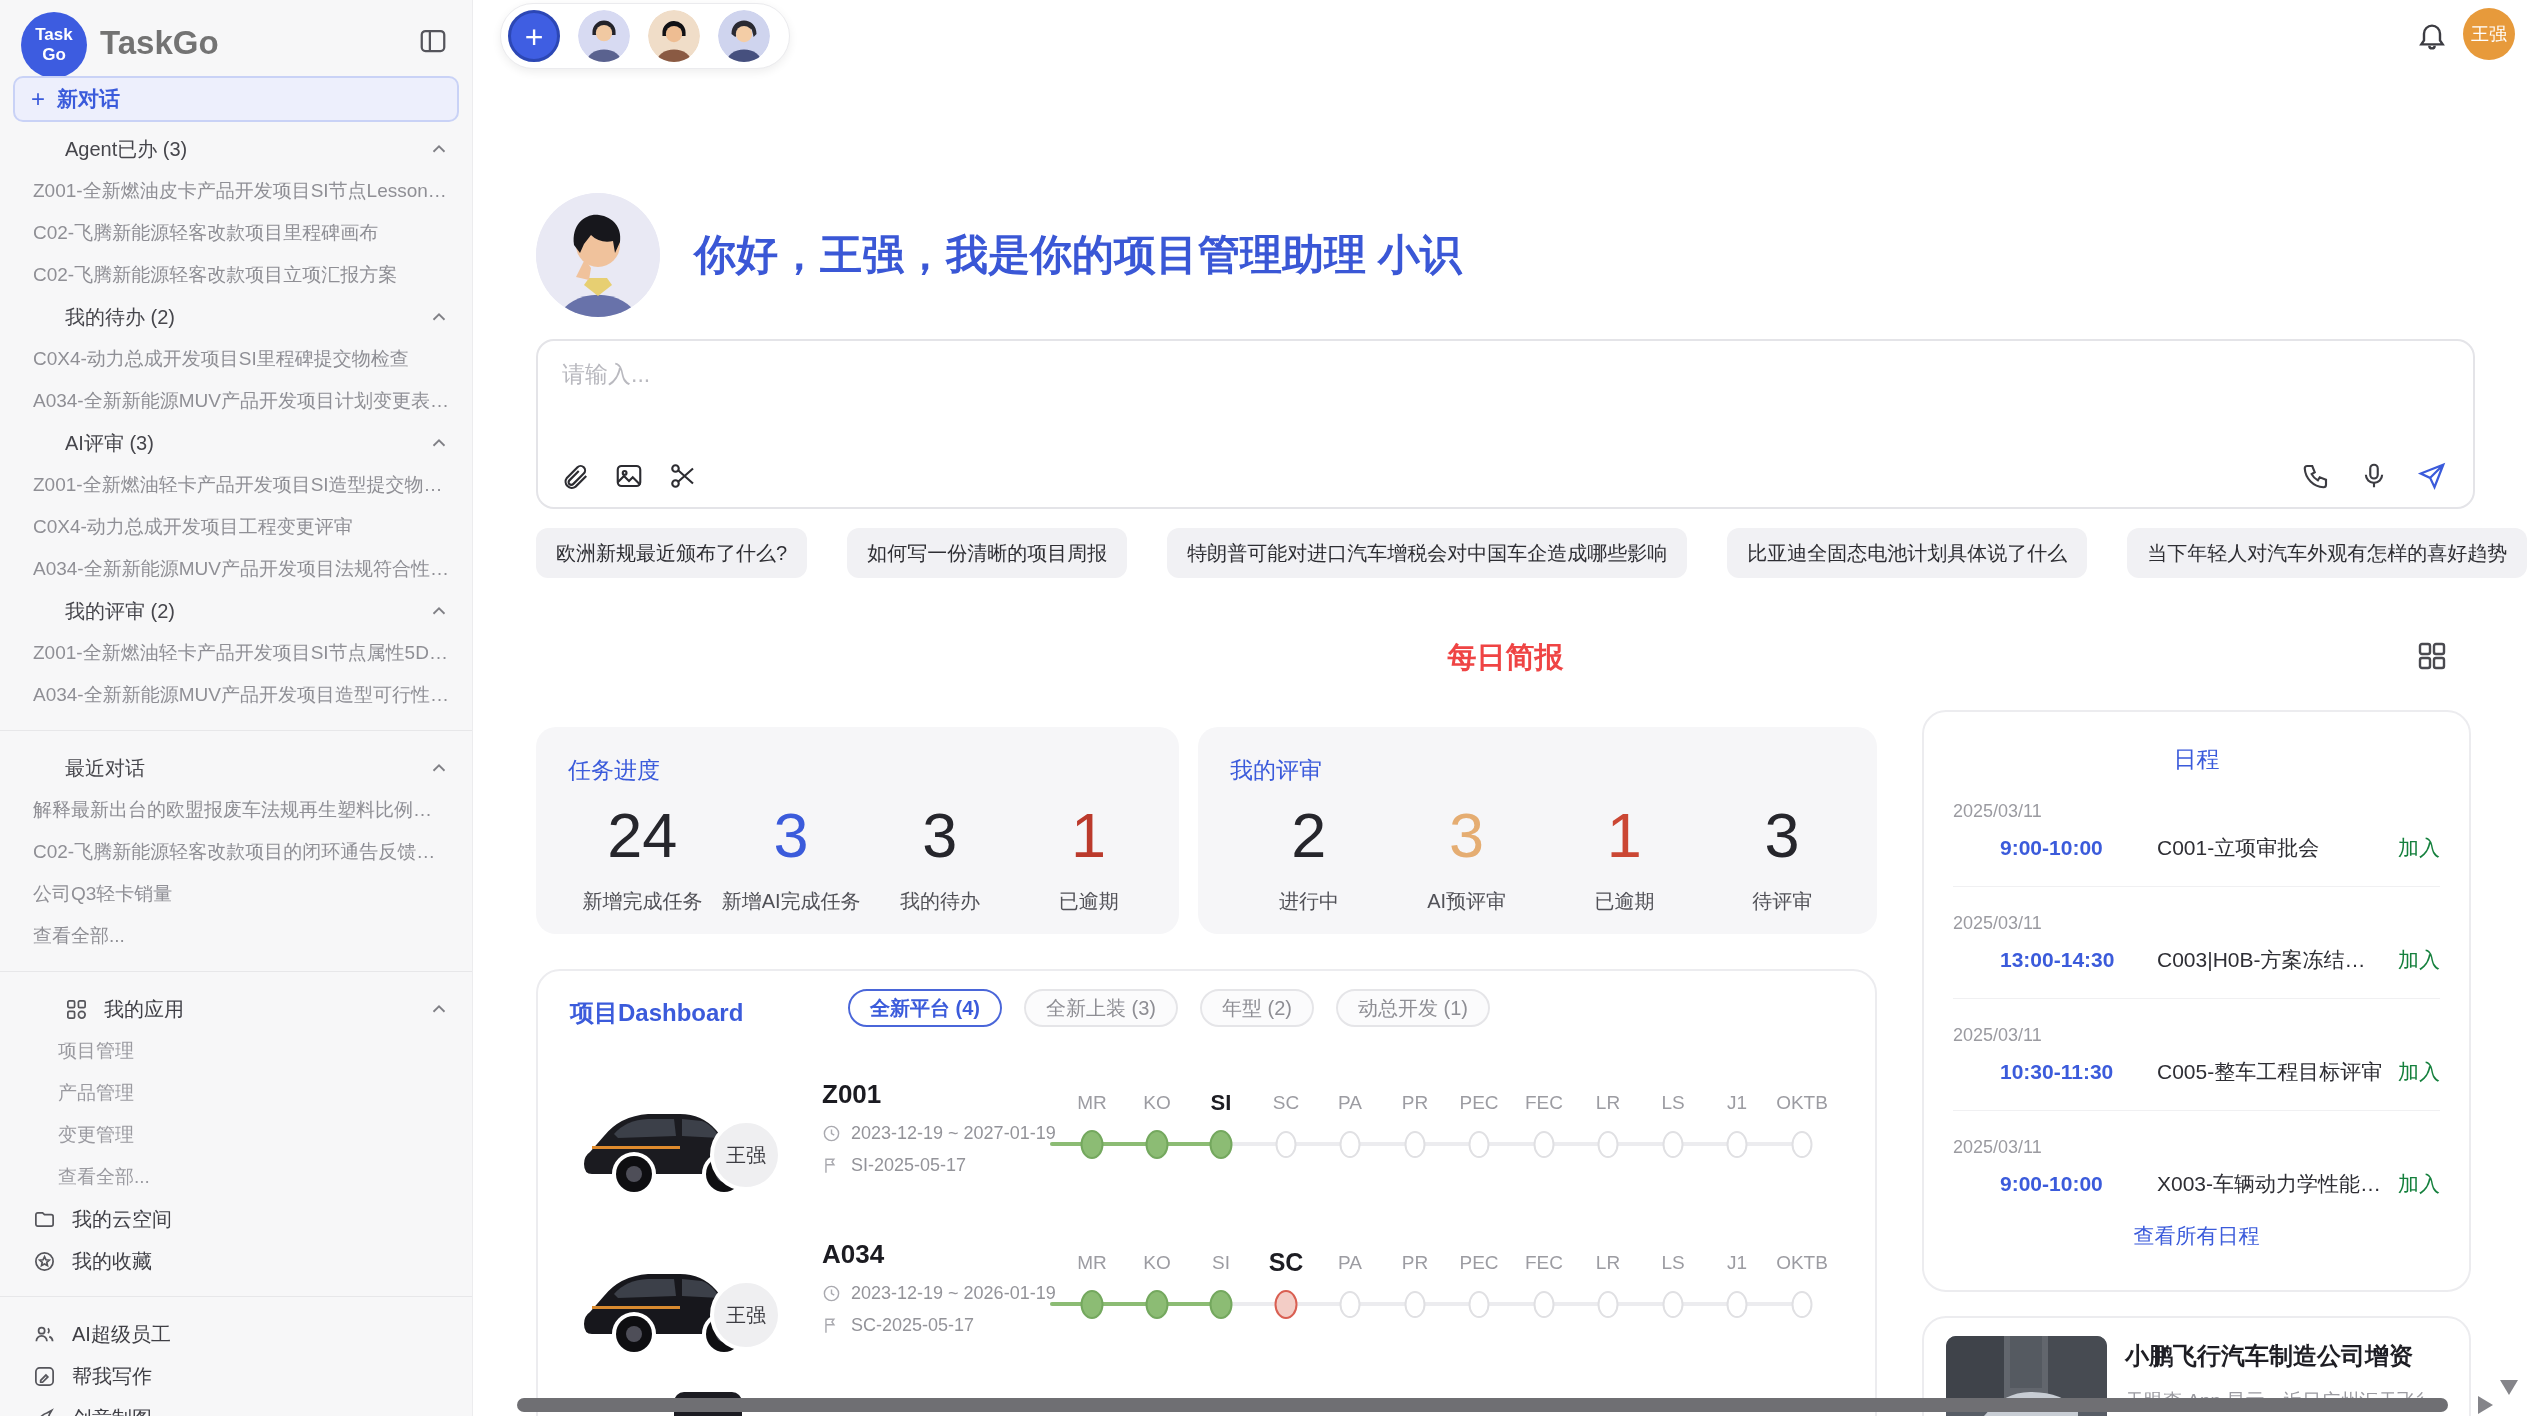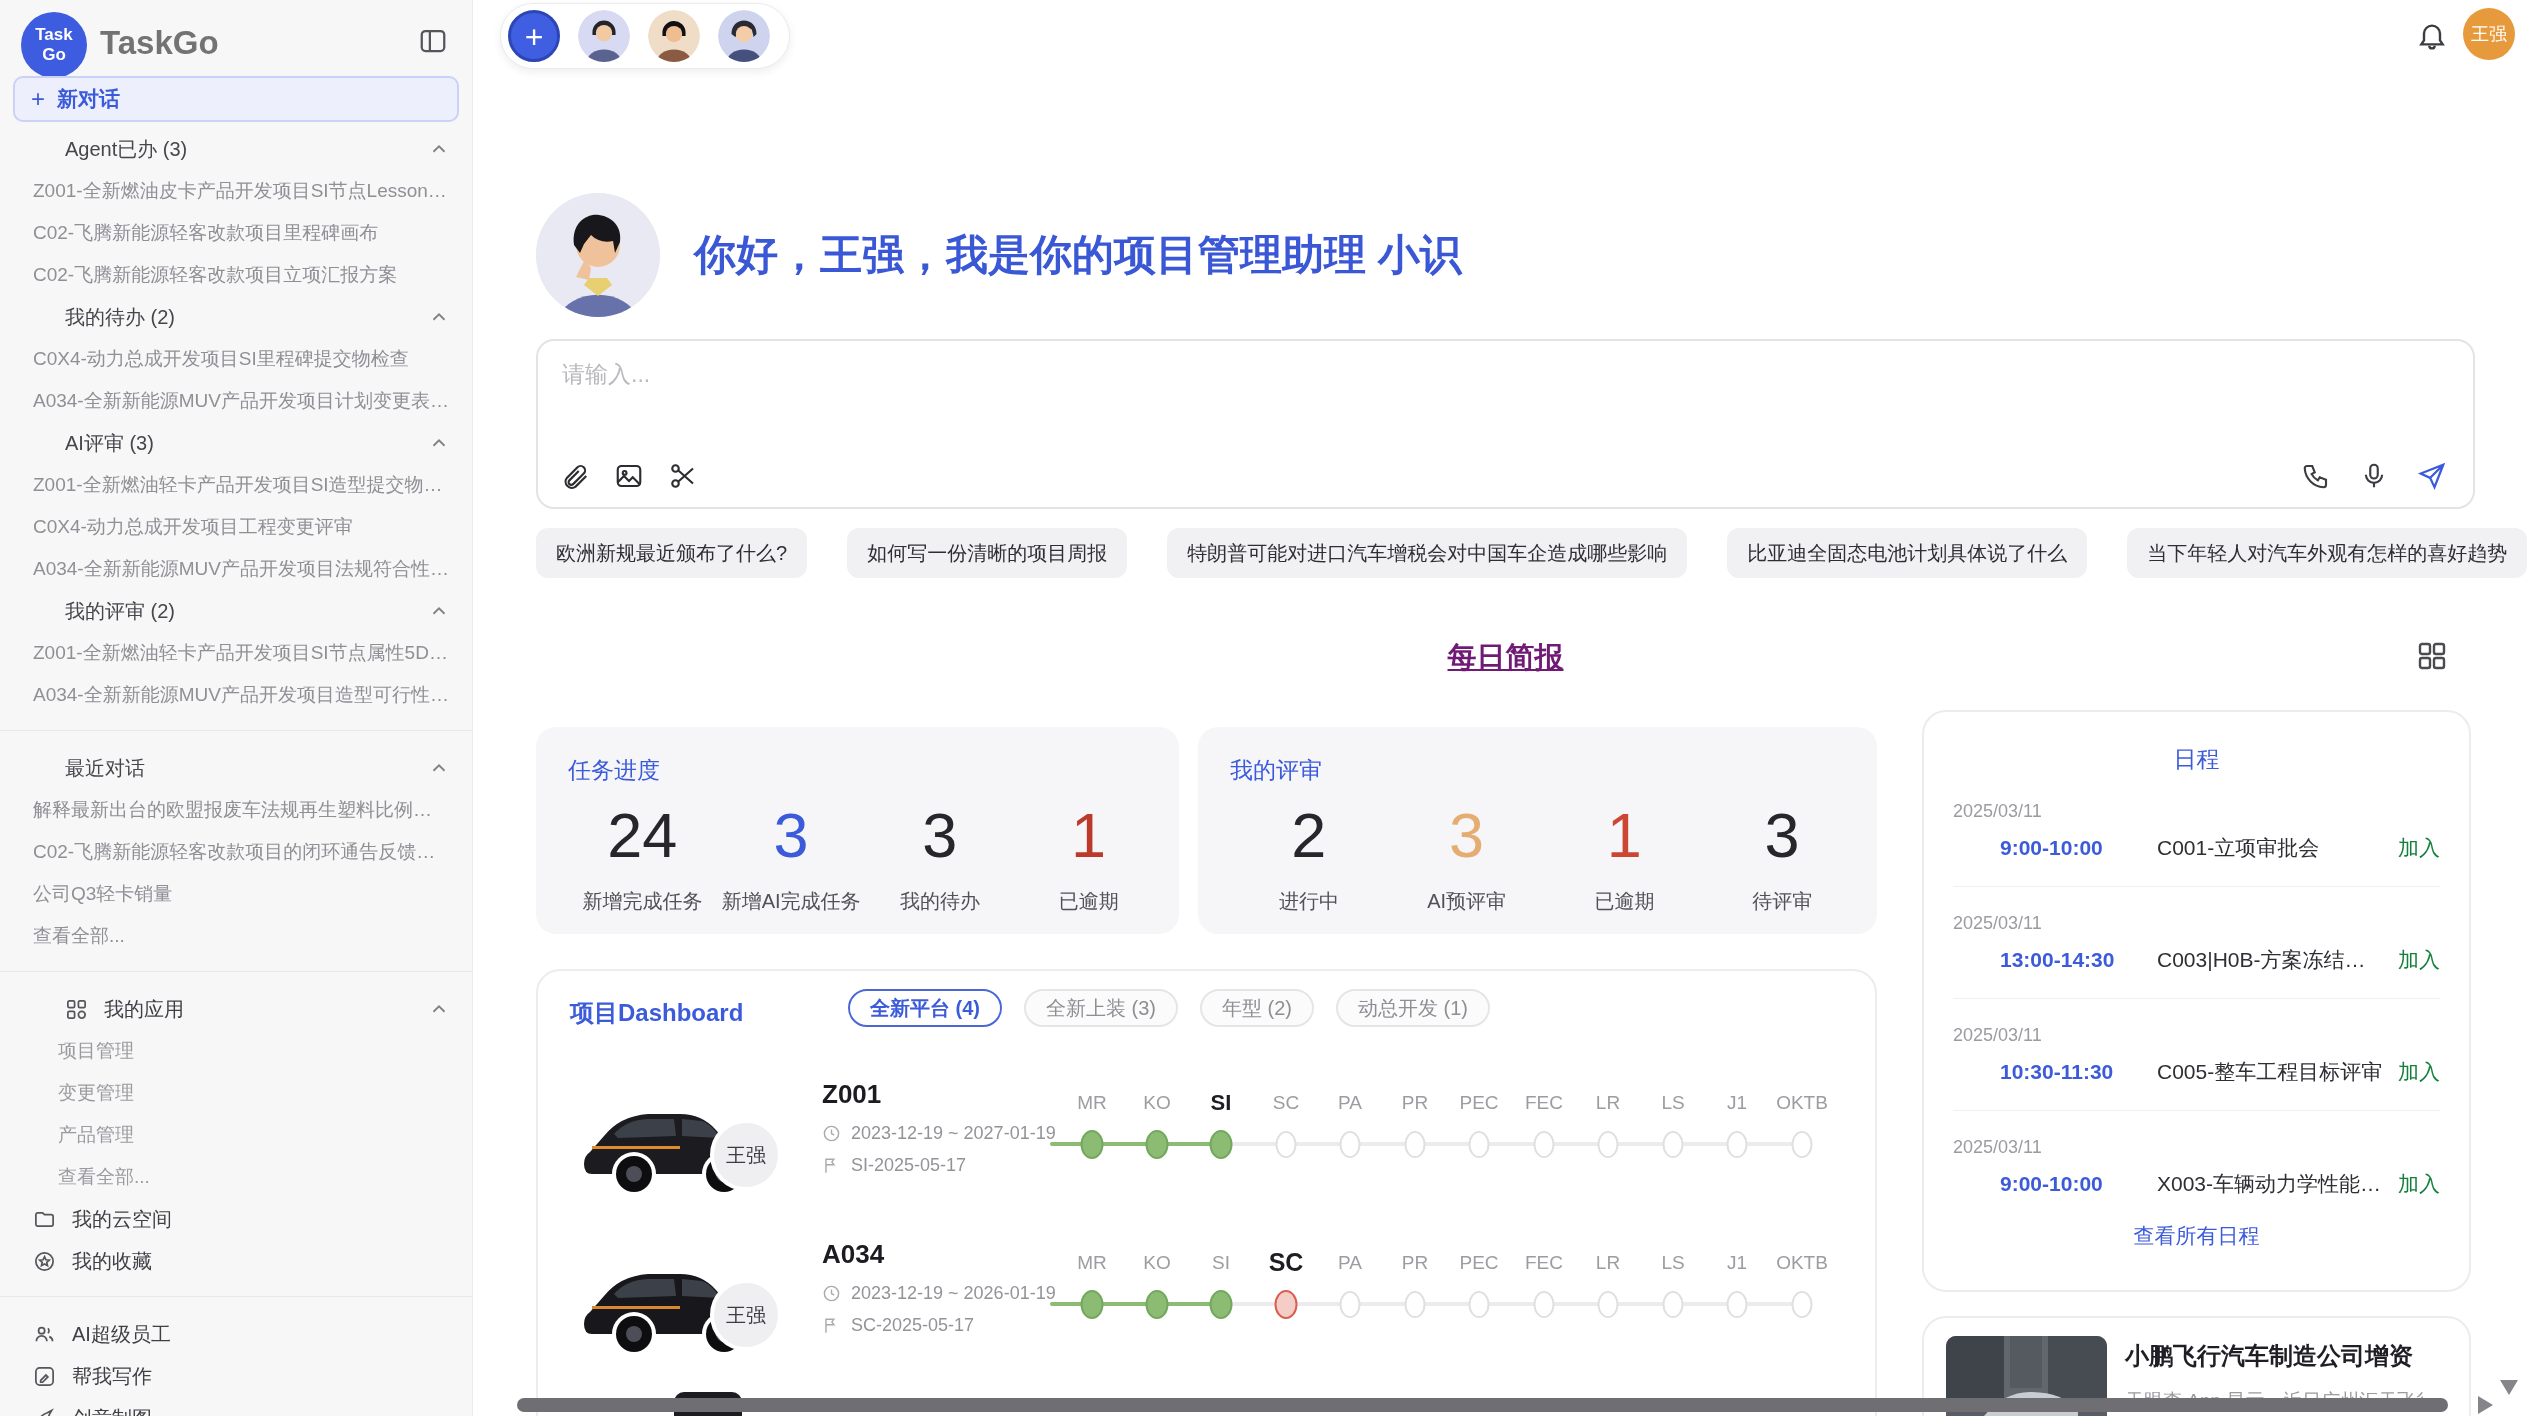--- a/index.html
+++ b/index.html
@@ -60,21 +60,21 @@
   .tool{width:30px;height:30px;cursor:pointer;}
   .send{color:#3b5bdb;}
 
   
   .chips{position:absolute;left:536px;top:528px;width:1939px;display:flex;gap:40px;}
   .chip{height:50px;background:#f1f1f4;border-radius:12px;display:flex;align-items:center;
         padding:0 20px;font-size:20px;color:#2e2e33;white-space:nowrap;cursor:pointer;}
 
   
   .brief-title{position:absolute;top:638px;left:536px;width:1939px;text-align:center;
-               font-size:29px;font-weight:bold;color:#701a75;text-decoration:underline;}
+               font-size:29px;font-weight:bold;color:#ef4444;}
   .brief-grid{position:absolute;left:2416px;top:640px;width:32px;height:32px;color:#4a4a50;cursor:pointer;}
   .stat-card{position:absolute;top:727px;height:207px;background:#f6f6f8;border-radius:20px;
              box-sizing:border-box;padding:28px 16px 0 32px;}
   .stat-title{font-size:23px;color:#3b5bdb;}
   .metrics{display:flex;margin-top:16px;}
   .metric{flex:1;text-align:center;}
   .metric .v{font-size:63px;font-weight:500;line-height:66px;}
   .metric .l{margin-top:20px;font-size:20px;color:#515157;}
   .c-dark{color:#26262c}.c-blue{color:#3b5bdb}.c-red{color:#bb3a2c}.c-orange{color:#e5ad72}.c-red2{color:#cb4734}
 
@@ -260,24 +260,24 @@
         <span class="chev">
             <svg viewBox="0 0 24 24" fill="none" stroke="currentColor" stroke-width="2">
               <polyline points="6 15 12 9 18 15"></polyline>
             </svg>
           </span>
       </div>
       <div class="srow sitem subitem">
           <span class="txt">项目管理</span>
         </div>
       <div class="srow sitem subitem">
+          <span class="txt">产品管理</span>
+        </div>
+      <div class="srow sitem subitem">
           <span class="txt">变更管理</span>
-        </div>
-      <div class="srow sitem subitem">
-          <span class="txt">产品管理</span>
         </div>
       <div class="srow sitem subitem">
           <span class="txt">查看全部...</span>
         </div>
 
       <div class="srow irow">
         <span class="sicon">
             <svg viewBox="0 0 24 24" fill="none" stroke="currentColor" stroke-width="1.8">
               <path d="M3 7a2 2 0 0 1 2-2h5l2 2h7a2 2 0 0 1 2 2v8a2 2 0 0 1-2 2H5a2 2 0 0 1-2-2z"></path>
             </svg>

